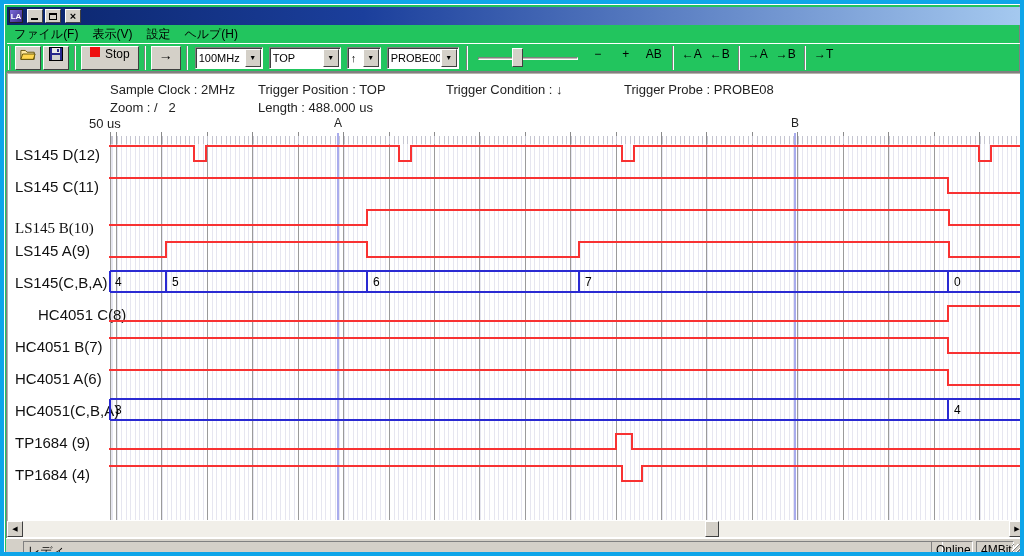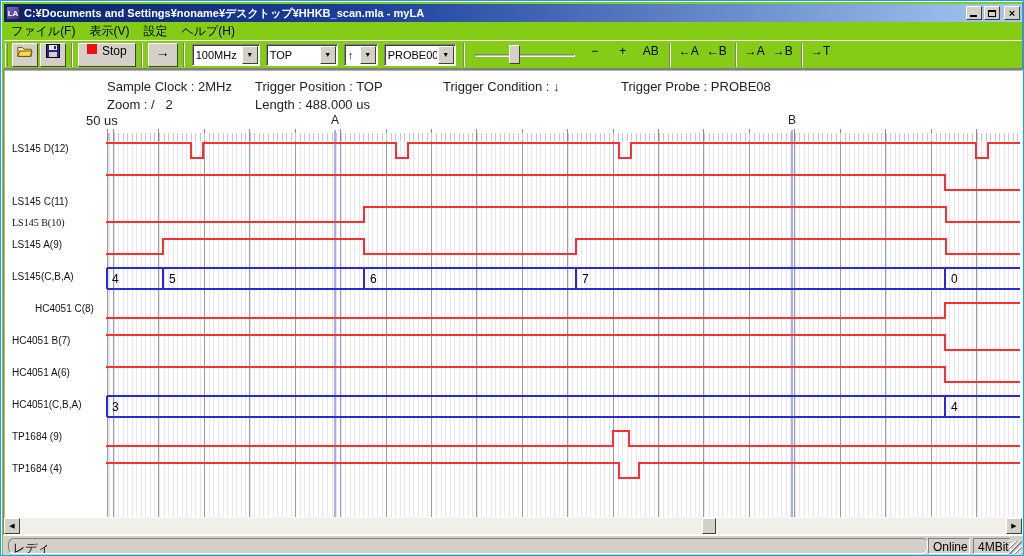--- a/index.html
+++ b/index.html
@@ -1,20 +1,20 @@
 <!DOCTYPE html>
 <html><head>
 <meta charset="utf-8">
 <style>
   html,body{margin:0;padding:0;background:#3a6ea5;}
   *{box-sizing:border-box;}
   .window{
-    position:relative;width:1024px;height:556px;background:#84cc16;
+    position:relative;width:1024px;height:556px;background:#22c55e;
     font-family:"Liberation Sans",sans-serif;overflow:hidden;
-    border:1px solid #0ea5e9;
+    border:4px solid #0ea5e9;
     box-shadow:inset 1px 1px 0 #ffffff, inset -1px -1px 0 #808080;
   }
   
   .titlebar{position:absolute;left:3px;top:3px;width:1018px;height:18px;
     background:linear-gradient(90deg,#0a246a,#1b3f9c 35%,#a6caf0);
     display:flex;align-items:center;padding:0 2px;}
   .app-icon{width:14px;height:14px;margin-right:4px;flex:0 0 auto;
     background:linear-gradient(135deg,#7a6ad8,#3b2a86);border:1px solid #222;
     color:#fff;font-size:8px;font-weight:bold;display:flex;align-items:center;justify-content:center;}
   .title-text{color:#ffffff;font-size:11px;font-weight:bold;white-space:nowrap;flex:1 1 auto;overflow:hidden;}
@@ -69,51 +69,50 @@
     background-image:repeating-linear-gradient(90deg,#c6c6d2 0 1px,transparent 1px 4.542px);
     background-position:3px 0;}
   .grid-minor{position:absolute;left:103px;top:72px;width:914px;height:376px;
     background-image:repeating-linear-gradient(90deg,#e6e6f0 0 1px,transparent 1px 4.542px);
     background-position:3px 0;}
   .grid-major{position:absolute;left:103px;top:72px;width:914px;height:376px;
     background-image:repeating-linear-gradient(90deg,#9b9b9b 0 1px,transparent 1px 45.42px);
     background-position:7px 0;}
   .marker-line{position:absolute;top:61px;height:387px;width:2px;}
   .marker-label{position:absolute;top:44px;width:12px;text-align:center;font-size:12px;color:#222;}
-  .sig-label{position:absolute;left:9px;height:16px;font-size:10px;color:#111;white-space:nowrap;}
+  .sig-label{position:absolute;left:9px;height:16px;font-size:15px;color:#111;white-space:nowrap;}
   #wave-svg{position:absolute;left:103px;top:60px;}
   #wave-svg text{font-family:"Liberation Sans",sans-serif;font-size:12px;fill:#000;}
   
   .hscroll{position:absolute;left:1px;top:449px;width:1018px;height:16px;background:#f1efe9;}
   .scroll-btn{position:absolute;top:0;width:16px;height:16px;background:#d4d0c8;
     border:1px solid;border-color:#ffffff #404040 #404040 #ffffff;
     display:flex;align-items:center;justify-content:center;font-size:7px;color:#000;}
   .scroll-btn.left{left:0;}
   .scroll-btn.right{right:0;}
   .scroll-thumb{position:absolute;left:698px;top:0;width:14px;height:16px;background:#d4d0c8;
     border:1px solid;border-color:#ffffff #404040 #404040 #ffffff;}
   
   .statusbar{position:absolute;left:2px;top:534px;width:1020px;height:20px;background:#d4d0c8;
     border-top:1px solid #ffffff;font-size:12px;color:#000;}
   .status-panel{position:absolute;top:2px;height:16px;padding:1px 4px;
     border:1px solid;border-color:#808080 #ffffff #ffffff #808080;white-space:nowrap;overflow:hidden;}
-  .panel-main{left:5px;width:920px;border-radius:6px;}
+  .panel-main{left:17px;width:920px;}
   .panel-online{left:925px;width:42px;}
   .panel-mem{left:970px;width:38px;}
   .resize-grip{position:absolute;right:1px;bottom:1px;width:13px;height:13px;
     background-image:repeating-linear-gradient(135deg,#ffffff 0 1px,#808080 1px 2px,transparent 2px 4px);}
 </style>
 </head>
 <body>
 
 <div class="window">
 
   <div class="titlebar">
     <div class="app-icon">LA</div>
-    <span class="title-text">C:¥Documents and Settings¥noname¥デスクトップ¥HHKB_scan.mla - myLA</span>
     <div class="win-buttons">
       <div class="win-btn">
           <span class="glyph-min"></span>
         </div>
       <div class="win-btn">
           <span class="glyph-max"></span>
         </div>
       <div class="win-btn close">
           <span class="glyph-close">×</span>
         </div>
@@ -197,21 +196,21 @@
 
     <span class="scale-label">50 us</span>
 
     <div class="ruler-major"></div>
     <div class="ruler-minor"></div>
     <div class="grid-minor"></div>
     <div class="grid-major"></div>
 
     <div id="labels">
         <div class="sig-label" style="top: 74px;">LS145 D(12)</div>
-        <div class="sig-label" style="top: 106px; margin-top: 21px;">LS145 C(11)</div>
+        <div class="sig-label" style="top: 106px;">LS145 C(11)</div>
         <div class="sig-label" style="top: 148px; font-family: Liberation Serif, serif;">LS145 B(10)</div>
         <div class="sig-label" style="top: 170px;">LS145 A(9)</div>
         <div class="sig-label" style="top: 202px;">LS145(C,B,A)</div>
         <div class="sig-label" style="top: 234px; margin-left: 23px;">HC4051 C(8)</div>
         <div class="sig-label" style="top: 266px;">HC4051 B(7)</div>
         <div class="sig-label" style="top: 298px;">HC4051 A(6)</div>
         <div class="sig-label" style="top: 330px;">HC4051(C,B,A)</div>
         <div class="sig-label" style="top: 362px;">TP1684 (9)</div>
         <div class="sig-label" style="top: 394px;">TP1684 (4)</div>
       </div>

